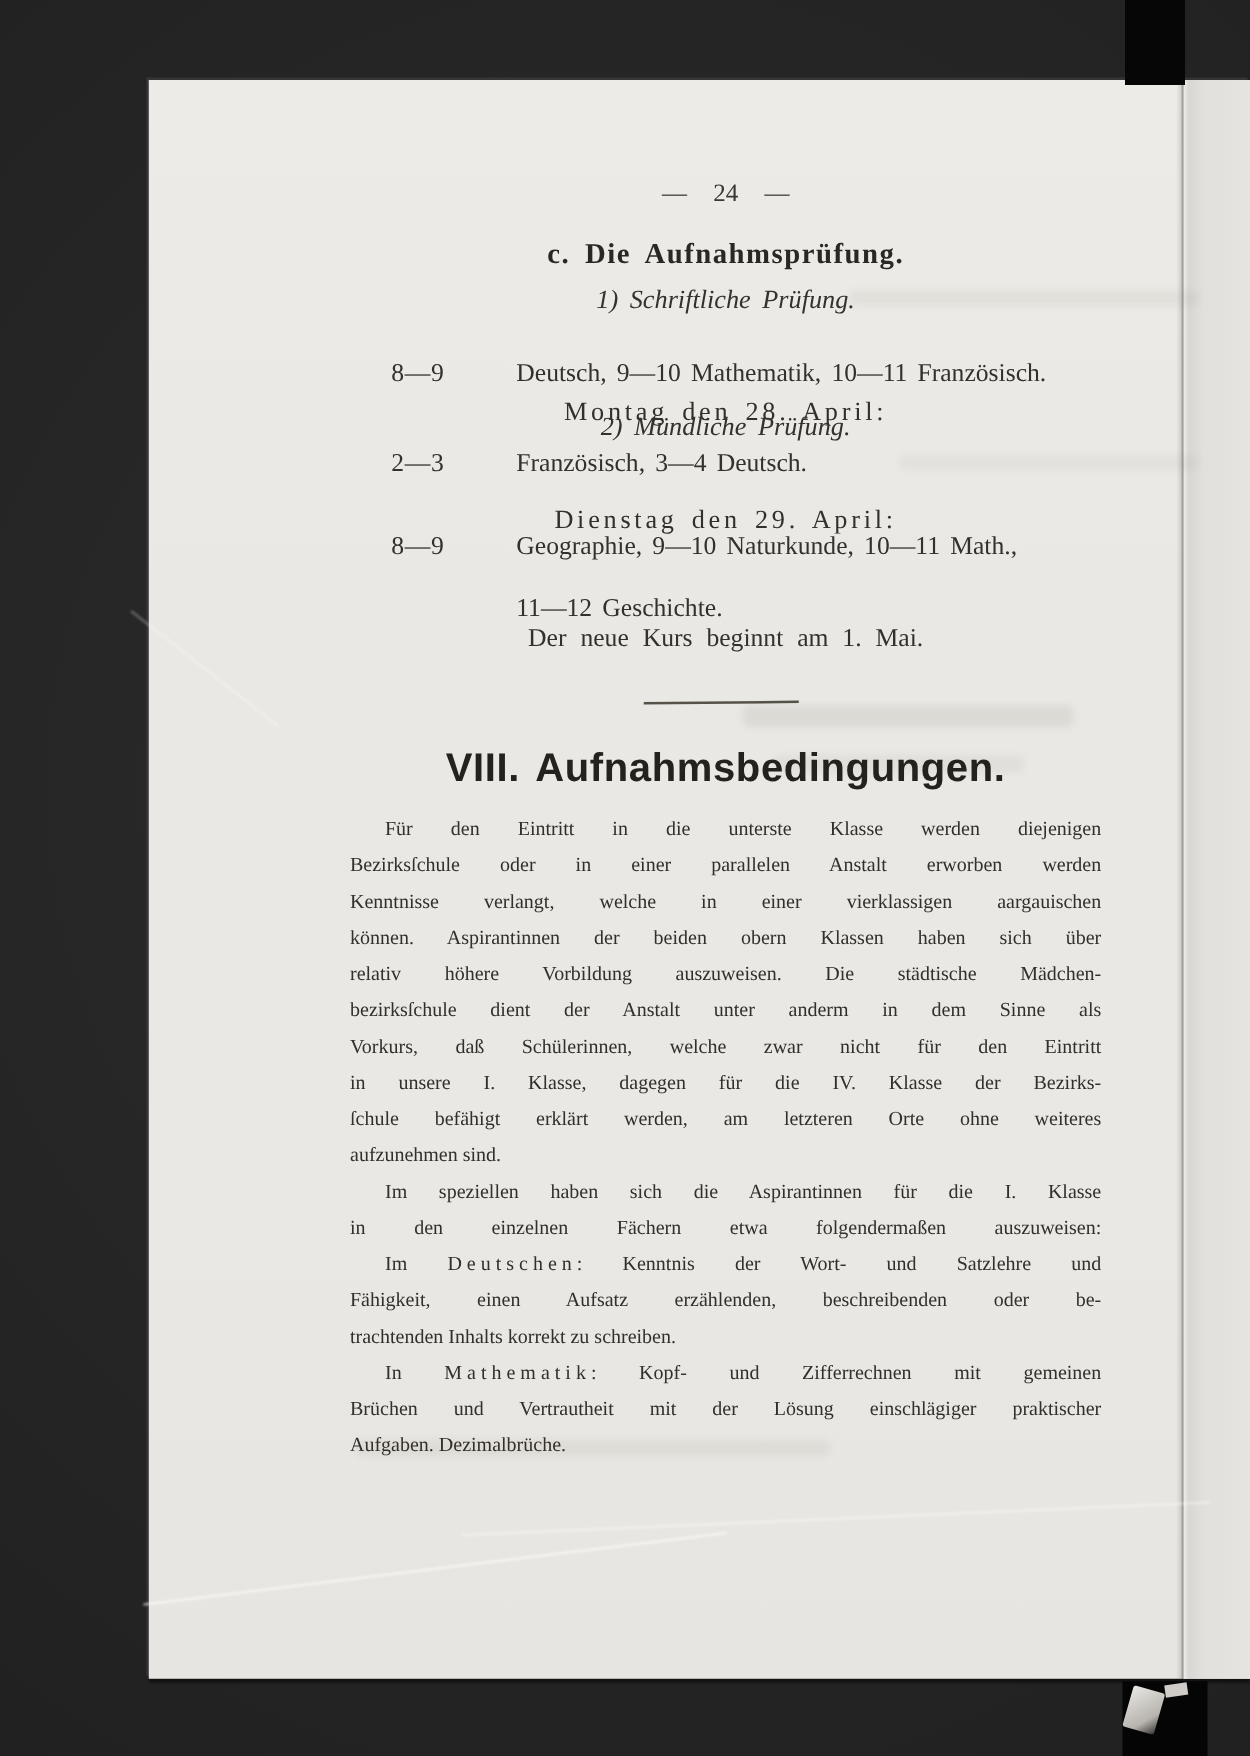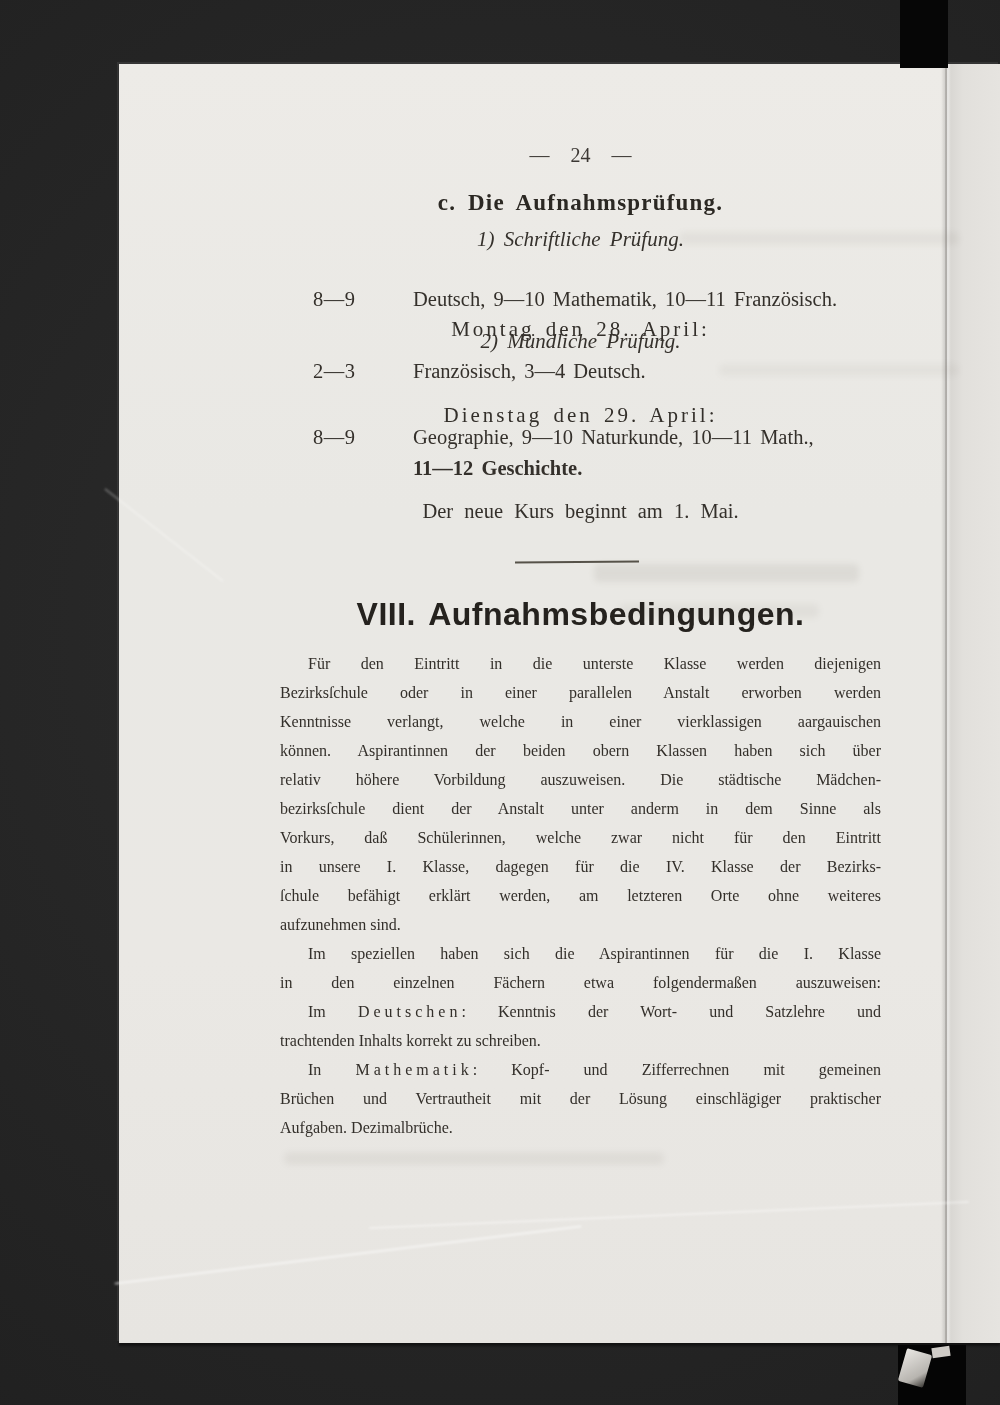--- a/index.html
+++ b/index.html
@@ -44,21 +44,21 @@
   .sub1{top:163px;}
   .sub2{top:265px;}
   .dayline{font-size:21px;letter-spacing:3px;word-spacing:3px;color:#332f2a;}
   .monday{top:208px;margin-top:45px;}
   .tuesday{top:339px;}
   .sched-row{position:absolute;left:133px;width:470px;font-size:20.5px;word-spacing:3px;white-space:nowrap;color:#34302b;}
   .sched-row .time{position:absolute;left:-100px;letter-spacing:.5px;}
   .row0{top:224px;}
   .row1{top:296px;}
   .row2{top:362px;}
-  .row2cont{top:393px;font-weight:bold;}
+  .row2cont{top:412px;}
   .course-note{top:436px;font-size:20.5px;word-spacing:6px;color:#34302b;}
   .rule{
     position:absolute;left:235px;top:497px;width:124px;height:0;
     border-top:2px solid #565249;transform:rotate(-.5deg);
   }
   .title-viii{
     top:532px;font-family:"Liberation Sans","DejaVu Sans",sans-serif;
     font-size:32px;font-weight:bold;letter-spacing:.5px;word-spacing:4px;color:#25221e;
   }
   
@@ -136,20 +136,21 @@
           <div class="bline just">können. Aspirantinnen der beiden obern Klassen haben sich über</div>
           <div class="bline just">relativ höhere Vorbildung auszuweisen. Die städtische Mädchen-</div>
           <div class="bline just">bezirksſchule dient der Anstalt unter anderm in dem Sinne als</div>
           <div class="bline just">Vorkurs, daß Schülerinnen, welche zwar nicht für den Eintritt</div>
           <div class="bline just">in unsere I. Klasse, dagegen für die IV. Klasse der Bezirks-</div>
           <div class="bline just">ſchule befähigt erklärt werden, am letzteren Orte ohne weiteres</div>
           <div class="bline">aufzunehmen sind.</div>
           <div class="bline just ind">Im speziellen haben sich die Aspirantinnen für die I. Klasse</div>
           <div class="bline just">in den einzelnen Fächern etwa folgendermaßen auszuweisen:</div>
           <div class="bline just ind"><span>Im </span><span class="sperr">Deutschen</span><span>: Kenntnis der Wort- und Satzlehre und</span></div>
+          <div class="bline just">Fähigkeit, einen Aufsatz erzählenden, beschreibenden oder be-</div>
           <div class="bline">trachtenden Inhalts korrekt zu schreiben.</div>
           <div class="bline just ind"><span>In </span><span class="sperr">Mathematik</span><span>: Kopf- und Zifferrechnen mit gemeinen</span></div>
           <div class="bline just">Brüchen und Vertrautheit mit der Lösung einschlägiger praktischer</div>
           <div class="bline">Aufgaben. Dezimalbrüche.</div>
         </div>
     </div>
   </div>
 
   <div class="black-top"></div>
   <div class="black-bottom">

